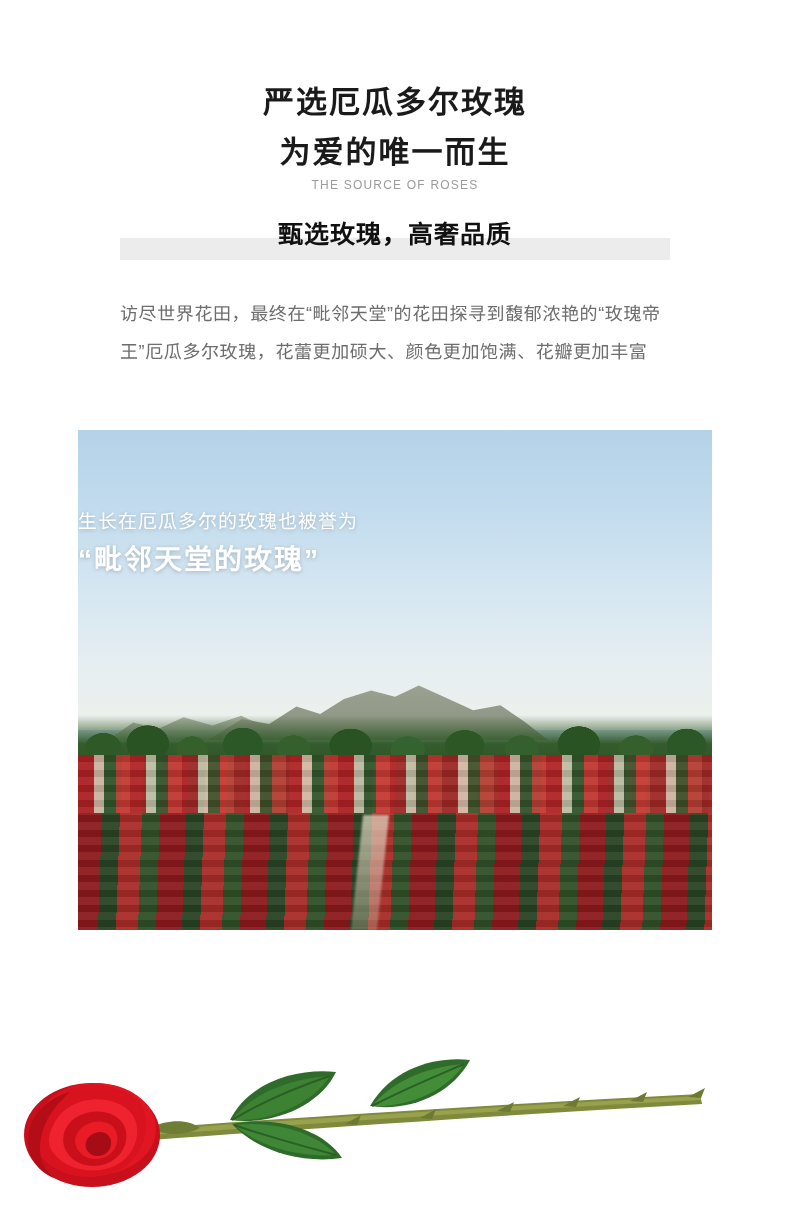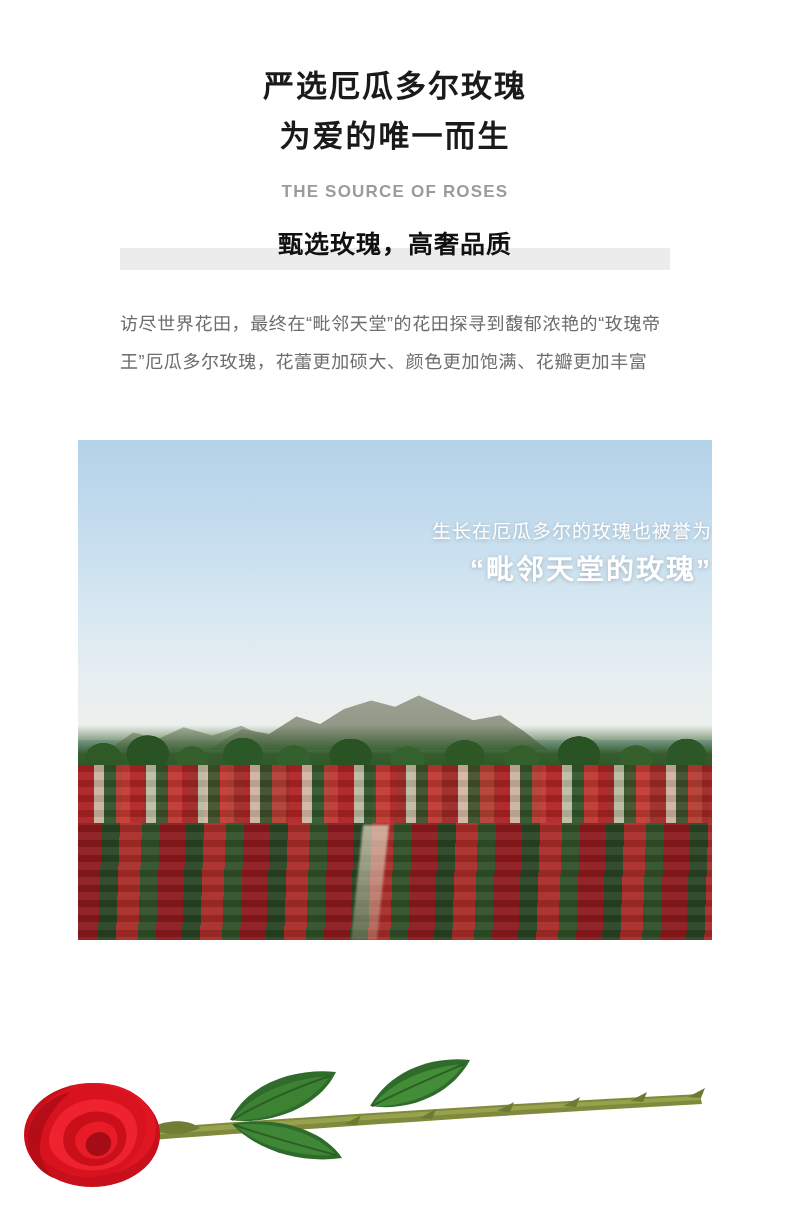--- a/index.html
+++ b/index.html
@@ -14,40 +14,39 @@
 
   .page {
     position: relative;
     width: 790px;
     height: 1213px;
     background: #ffffff;
   }
 
   
   .header {
-    padding-top: 62px;
+    padding-top: 78px;
     text-align: center;
   }
 
   .headline {
     font-size: 31px;
     font-weight: bold;
     color: #1a1a1a;
     letter-spacing: 2px;
     line-height: 1.62;
   }
 
   .headline .line2 { display: block; }
 
   .subhead-en {
-    margin-top: 20px;
-    font-size: 17px;
+    font-size: 12px;
     color: #9b9b9b;
     letter-spacing: 1.2px;
-    font-weight: bold;
+    font-weight: normal;
   }
 
   
   .section-bar {
     position: relative;
     width: 550px;
     margin: 26px auto 0;
     height: 42px;
   }
 
@@ -191,21 +190,21 @@
     transform: skewX(-6deg);
     filter: blur(1px);
   }
 
   
   .photo-caption {
     position: absolute;
     left: 0;
     right: 0;
     top: 78px;
-    text-align: right;
+    text-align: left;
     color: #ffffff;
     text-shadow: 0 1px 4px rgba(0,0,0,.22);
   }
   .caption-small {
     font-size: 19px;
     letter-spacing: 1px;
     line-height: 1.5;
     font-weight: normal;
   }
   .caption-big {

